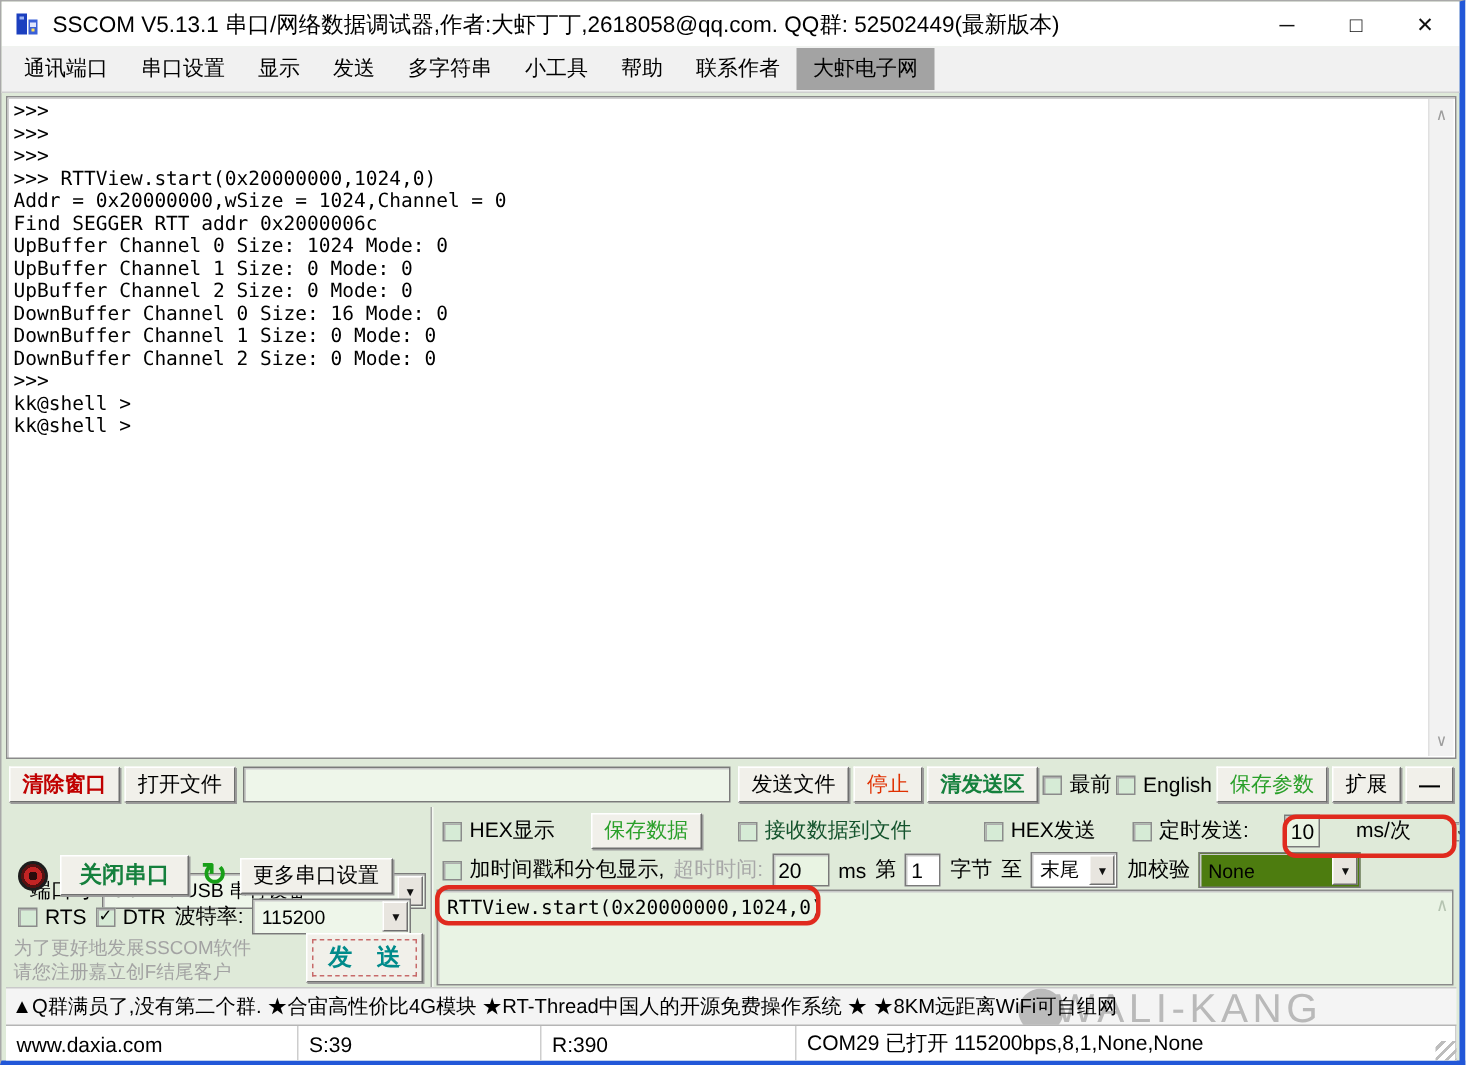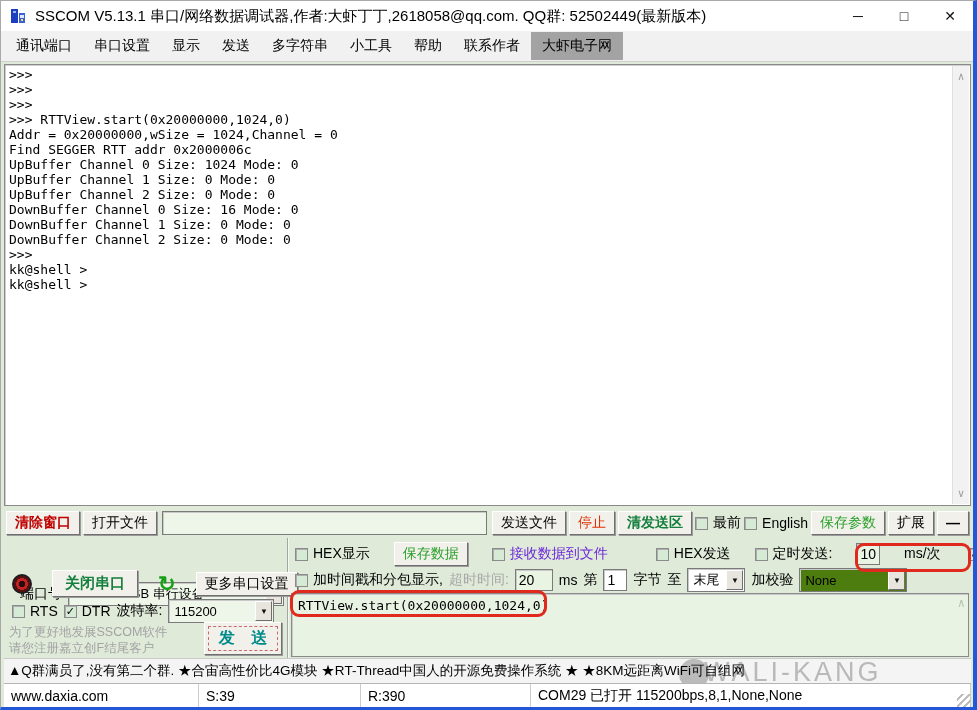--- a/index.html
+++ b/index.html
@@ -191,21 +191,21 @@
   <div class="main">
 
     <div class="left-panel">
       <div class="lp-row" style="top:4px; left:16px; gap:6px;margin-top:40px;">
         <span class="label">端口号</span>
         <div class="combo" style="width:216px;">
           <span>COM29 USB 串行设备</span>
           <span class="dd">▼</span>
         </div>
       </div>
-      <div class="lp-row" style="top:32px; left:8px; gap:20px;">
+      <div class="lp-row" style="top:32px; left:8px; gap:8px;">
         <div class="led"></div>
         <div class="btn teal" style="height:27px; font-size:15px; padding:0 12px;">关闭串口</div>
         <span class="refresh">↻</span>
         <div class="btn" style="height:24px;">更多串口设置</div>
       </div>
       <div class="lp-row" style="top:61px; left:8px; gap:6px;">
         <label class="cb-wrap">
           <span class="cb"></span>
           <span>RTS</span>
         </label>
@@ -230,21 +230,21 @@
       </div>
     </div>
 
     <div class="right-panel">
       <div class="rp-row" style="top:4px; height:24px;">
         <label class="cb-wrap">
           <span class="cb"></span>
           <span>HEX显示</span>
         </label>
         <div class="btn green">保存数据</div>
-        <label class="cb-wrap" style="color:#6d28d9;">
+        <label class="cb-wrap" style="color:#14532d;">
           <span class="cb"></span>
           <span>接收数据到文件</span>
         </label>
         <div class="divider-v"></div>
         <label class="cb-wrap">
           <span class="cb"></span>
           <span>HEX发送</span>
         </label>
         <label class="cb-wrap">
           <span class="cb"></span>

